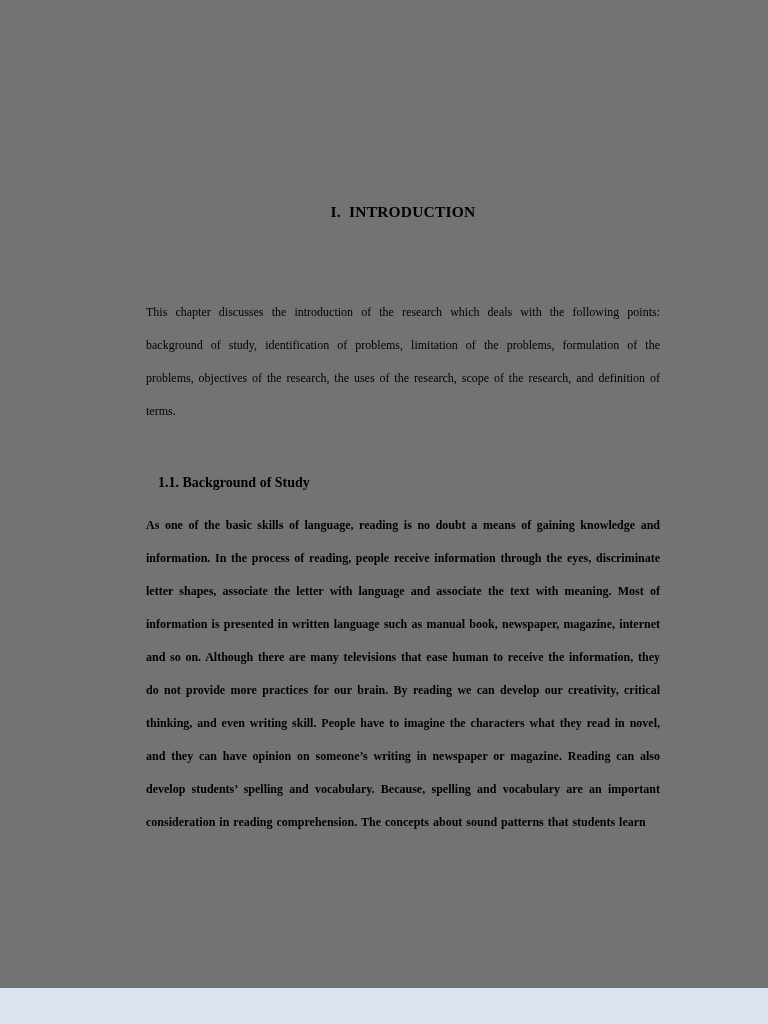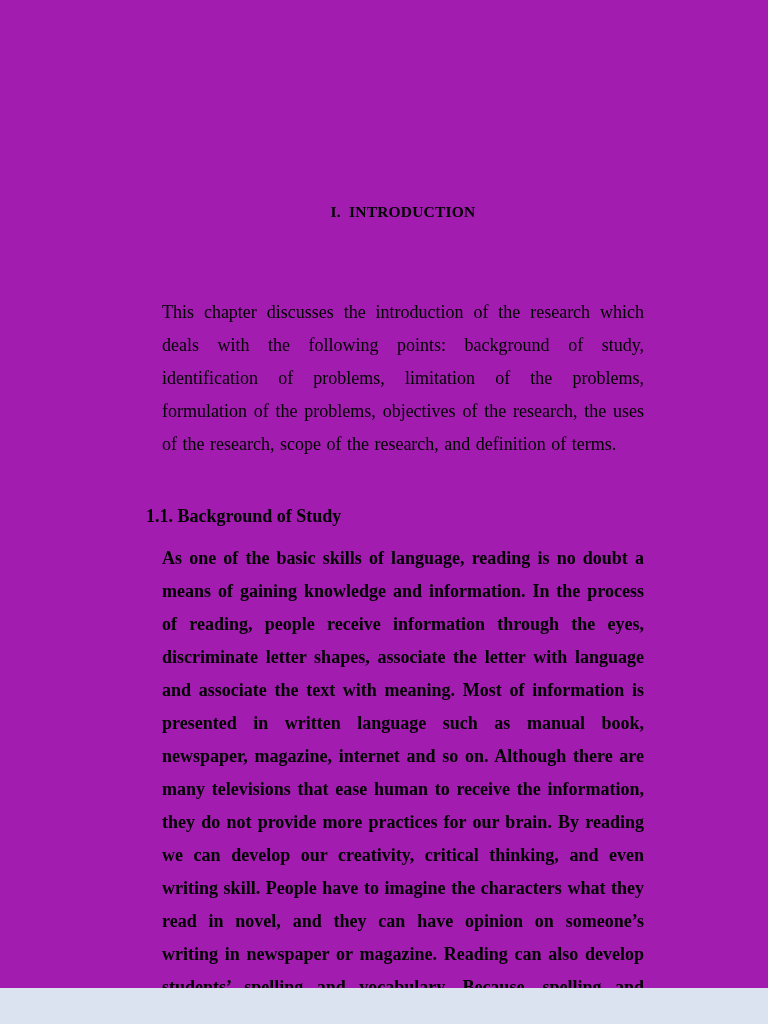--- a/index.html
+++ b/index.html
@@ -14,54 +14,54 @@
       overflow: hidden;
       font-family: "Liberation Serif", serif;
       color: #000000;
     }
     .doc-page {
       position: absolute;
       top: 0;
       left: 0;
       width: 768px;
       height: 988px;
-      background: #a21caf;
+      background: #737373;
     }
     .doc-content {
       position: absolute;
       left: 146px;
       width: 514px;
       top: 0;
     }
     .doc-heading {
       margin: 0;
       margin-top: 203px;
       text-align: center;
       font-weight: bold;
       font-size: 15.5px;
       line-height: 18px;
       letter-spacing: 0.2px;
       white-space: pre-wrap;
     }
     .para {
-      margin: 16px;
-      font-size: 18px;
+      margin: 0;
+      font-size: 12px;
       line-height: 33px;
       text-align: justify;
       text-justify: inter-word;
       word-spacing: 1px;
     }
     .para-1 {
       margin-top: 75px;
     }
     .section-heading {
-      margin: 0;
+      margin: 12px;
       margin-top: 46px;
       font-weight: bold;
-      font-size: 18px;
+      font-size: 14px;
       line-height: 18px;
     }
     .para-2 {
       margin-top: 17px;
       font-weight: bold;
     }
     .footer-strip {
       position: absolute;
       left: 0;
       bottom: 0;

